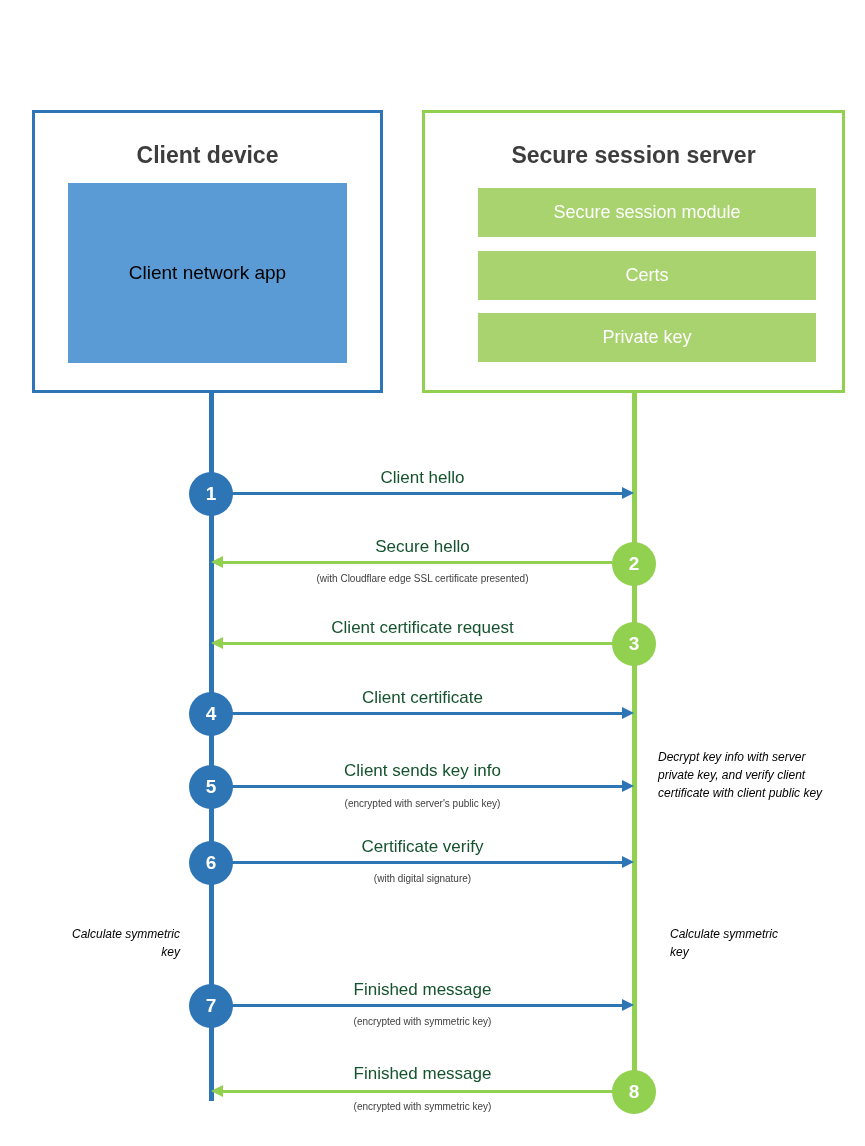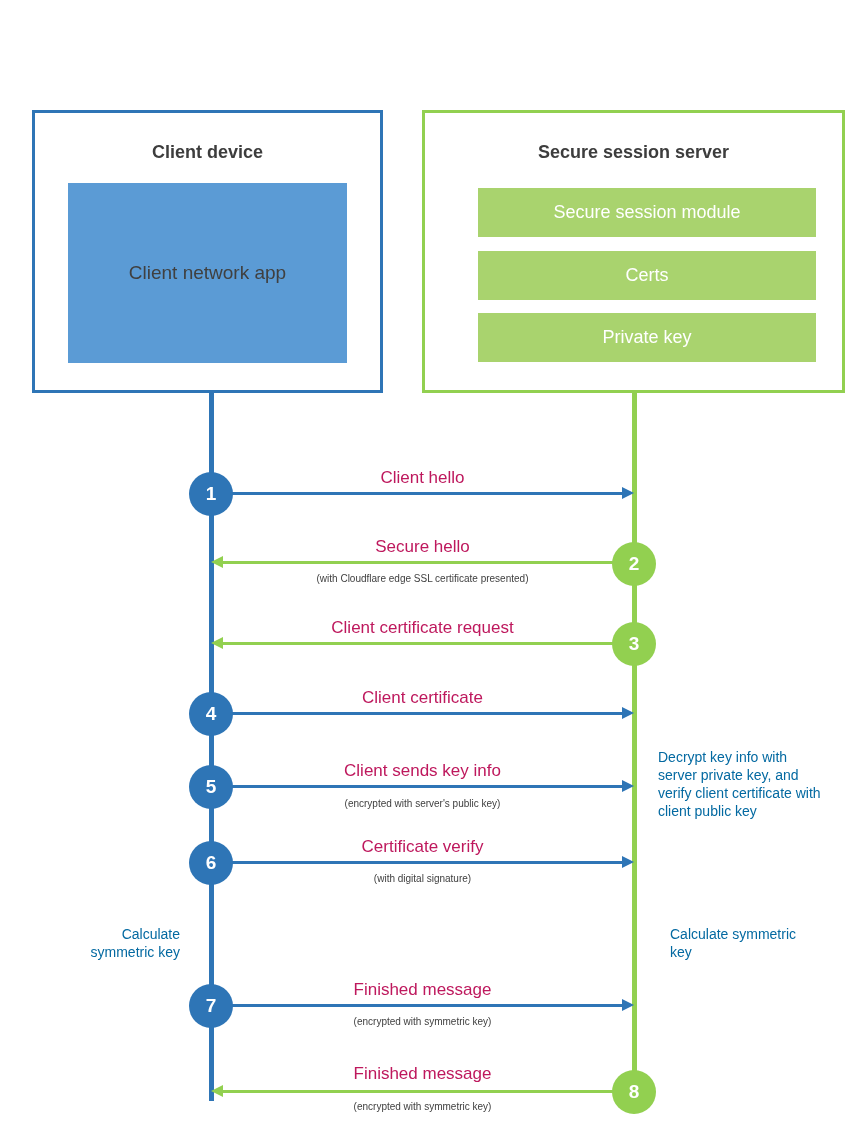--- a/index.html
+++ b/index.html
@@ -41,33 +41,33 @@
   }
   #server-box {
     left: 422px; top: 110px;
     width: 423px; height: 283px;
     border: 3px solid #92d050;
   }
   .party-title {
     position: absolute;
     left: 0; right: 0;
     text-align: center;
-    font-size: 18px;
+    font-size: 23px;
     font-weight: bold;
     color: #3d3d3d;
   }
   #client-box .party-title { top: 29px; }
   #server-box .party-title { top: 29px; }
 
   .client-app-rect {
     position: absolute;
     left: 33px; top: 70px;
     width: 279px; height: 180px;
     background: #5b9bd5;
-    color: #404040;
+    color: #000000;
     font-size: 19px;
     line-height: 26px;
     text-align: center;
     display: flex;
     align-items: center;
     justify-content: center;
     padding: 0 10px;
   }
 
   .server-bar {
@@ -138,37 +138,38 @@
     font-weight: bold;
   }
   .step-circle.blue { background: #2e75b6; }
   .step-circle.green { background: #92d050; }
 
   
   .msg-label {
     position: absolute;
     text-align: center;
     font-size: 17px;
-    color: #be185d;
+    color: #14532d;
     white-space: nowrap;
   }
   .msg-sublabel {
     position: absolute;
     text-align: center;
     font-size: 10px;
     color: #404040;
     white-space: nowrap;
   }
 
   
   .side-note {
     position: absolute;
-    font-size: 14px;
+    font-size: 12px;
     line-height: 18px;
-    color: #0369a1;
+    color: #000000;
+    font-style: italic;
   }
   .side-note.right-align { text-align: right; }
   .side-note.left-align { text-align: left; }
 </style>
 </head>
 <body>
 
 <div id="stage">
 
 

